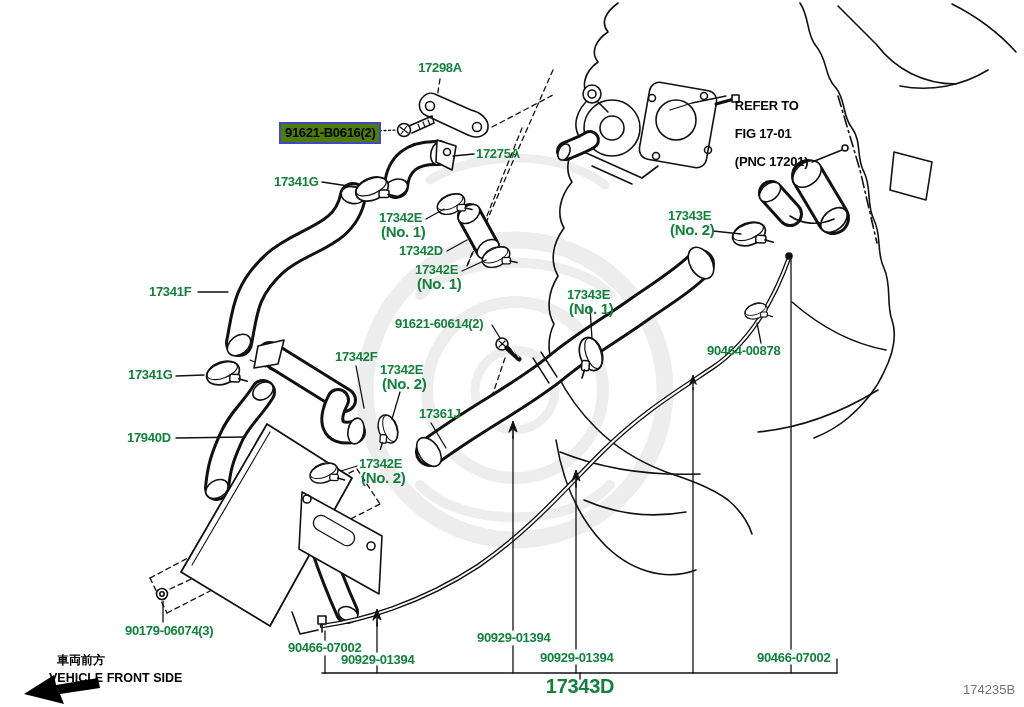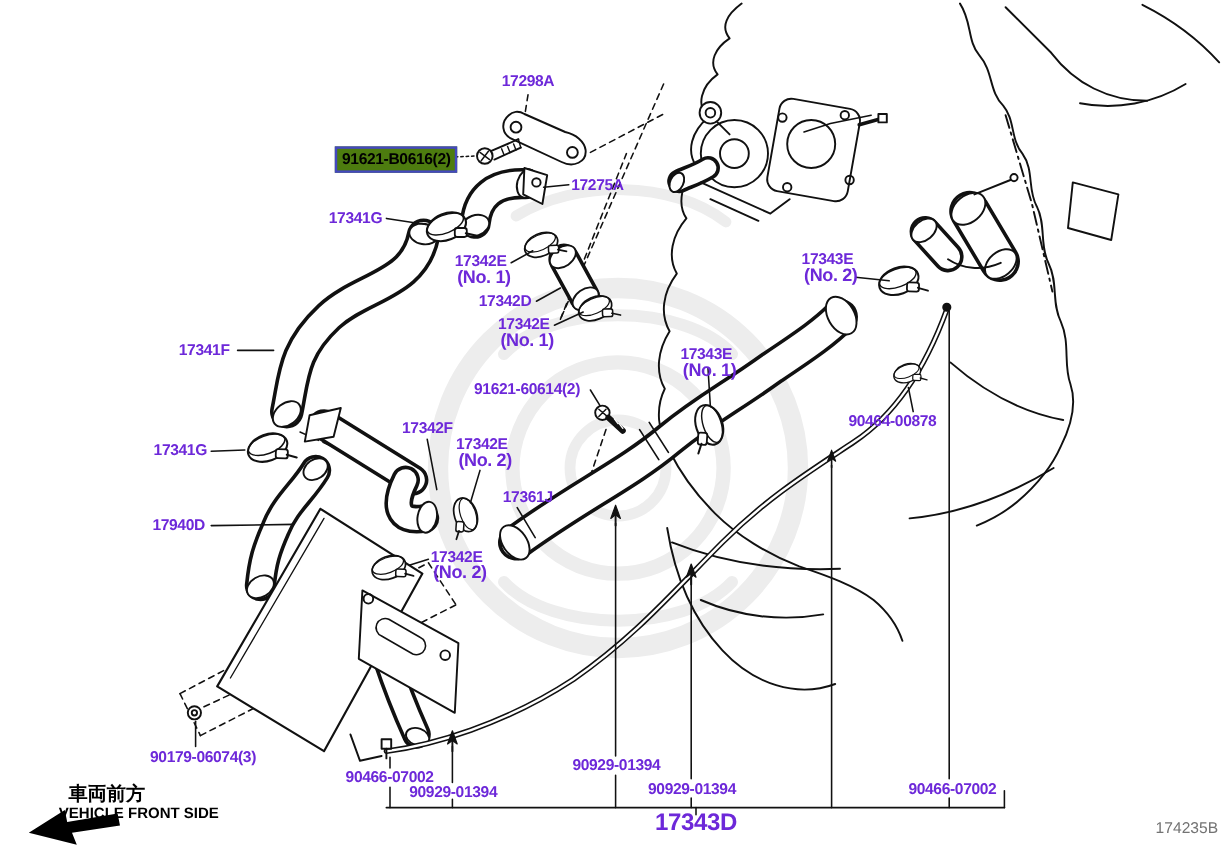--- a/index.html
+++ b/index.html
@@ -1,20 +1,20 @@
 <!DOCTYPE html>
 <html><head>
 <meta charset="utf-8">
 <style>
   html,body{margin:0;padding:0;background:#fff;}
   #stage{position:relative;width:1024px;height:707px;background:#fff;overflow:hidden;
          font-family:"Liberation Sans",sans-serif;}
   #art{position:absolute;left:0;top:0;}
   .plabel{position:absolute;font:700 13px "Liberation Sans",sans-serif;letter-spacing:-0.3px;
-          color:#6d28d9;white-space:nowrap;line-height:13px;z-index:5;}
+          color:#15803d;white-space:nowrap;line-height:13px;z-index:5;}
   .plabel .sub{font-size:15px;line-height:11.5px;margin-top:2px;padding-left:2px;font-weight:700;}
   .plabel.center{transform:translateX(-50%);}
   .plabel.big{font-size:20px;}
   .plabel.hl{padding:2px 4px 3px;border-style:solid;border-width:2px;}
   .note{position:absolute;font:700 13px "Liberation Sans",sans-serif;line-height:14px;
         letter-spacing:-0.2px;white-space:pre;z-index:5;}
   .frontlbl{position:absolute;font:700 12.5px "Liberation Sans",sans-serif;color:#000;
             white-space:nowrap;z-index:5;}
   .figcode{position:absolute;font:400 13px "Liberation Sans",sans-serif;color:#737373;z-index:5;}
 </style>
@@ -258,21 +258,26 @@
     <path d="M322,673 L837,673" stroke-width="1.5"></path>
     <path d="M837,659 L837,673"></path>
     <path d="M580,673 L580,679"></path>
   </g>
 
   <g>
     <polygon points="98,678 56,685 54,675 24,694 64,704 60,694 100,688" fill="#000" stroke="none"></polygon>
   </g>
 </svg>
 
-<div class="frontlbl" style="left:57px;top:652px;font-size:16px;">車両前方</div>
+<div class="note" style="left:728px;top:85px;">
+  <span>REFER TO</span><br>
+  <span>FIG 17-01</span><br>
+  <span>(PNC 17201)</span>
+</div>
+<div class="frontlbl" style="left:57px;top:652px;font-size:12px;">車両前方</div>
 <div class="frontlbl" style="left:49px;top:671px;">VEHICLE FRONT SIDE</div>
 <div class="figcode" style="left:963px;top:682px;">174235B</div>
 
 <div class="plabel center" style="left: 440px; top: 61px;"><span>17298A</span></div>
     <div class="plabel hl" style="left: 279px; top: 122px; background: #4d7c0f; border-color: rgb(68, 72, 192); color: rgb(0, 0, 0);"><span>91621-B0616(2)</span></div>
     <div class="plabel" style="left: 476px; top: 147px;"><span>17275A</span></div>
     <div class="plabel" style="left: 274px; top: 175px;"><span>17341G</span></div>
     <div class="plabel" style="left: 379px; top: 211px;"><span>17342E</span><div class="sub">(No. 1)</div></div>
     <div class="plabel" style="left: 399px; top: 244px;"><span>17342D</span></div>
     <div class="plabel" style="left: 415px; top: 263px;"><span>17342E</span><div class="sub">(No. 1)</div></div>

